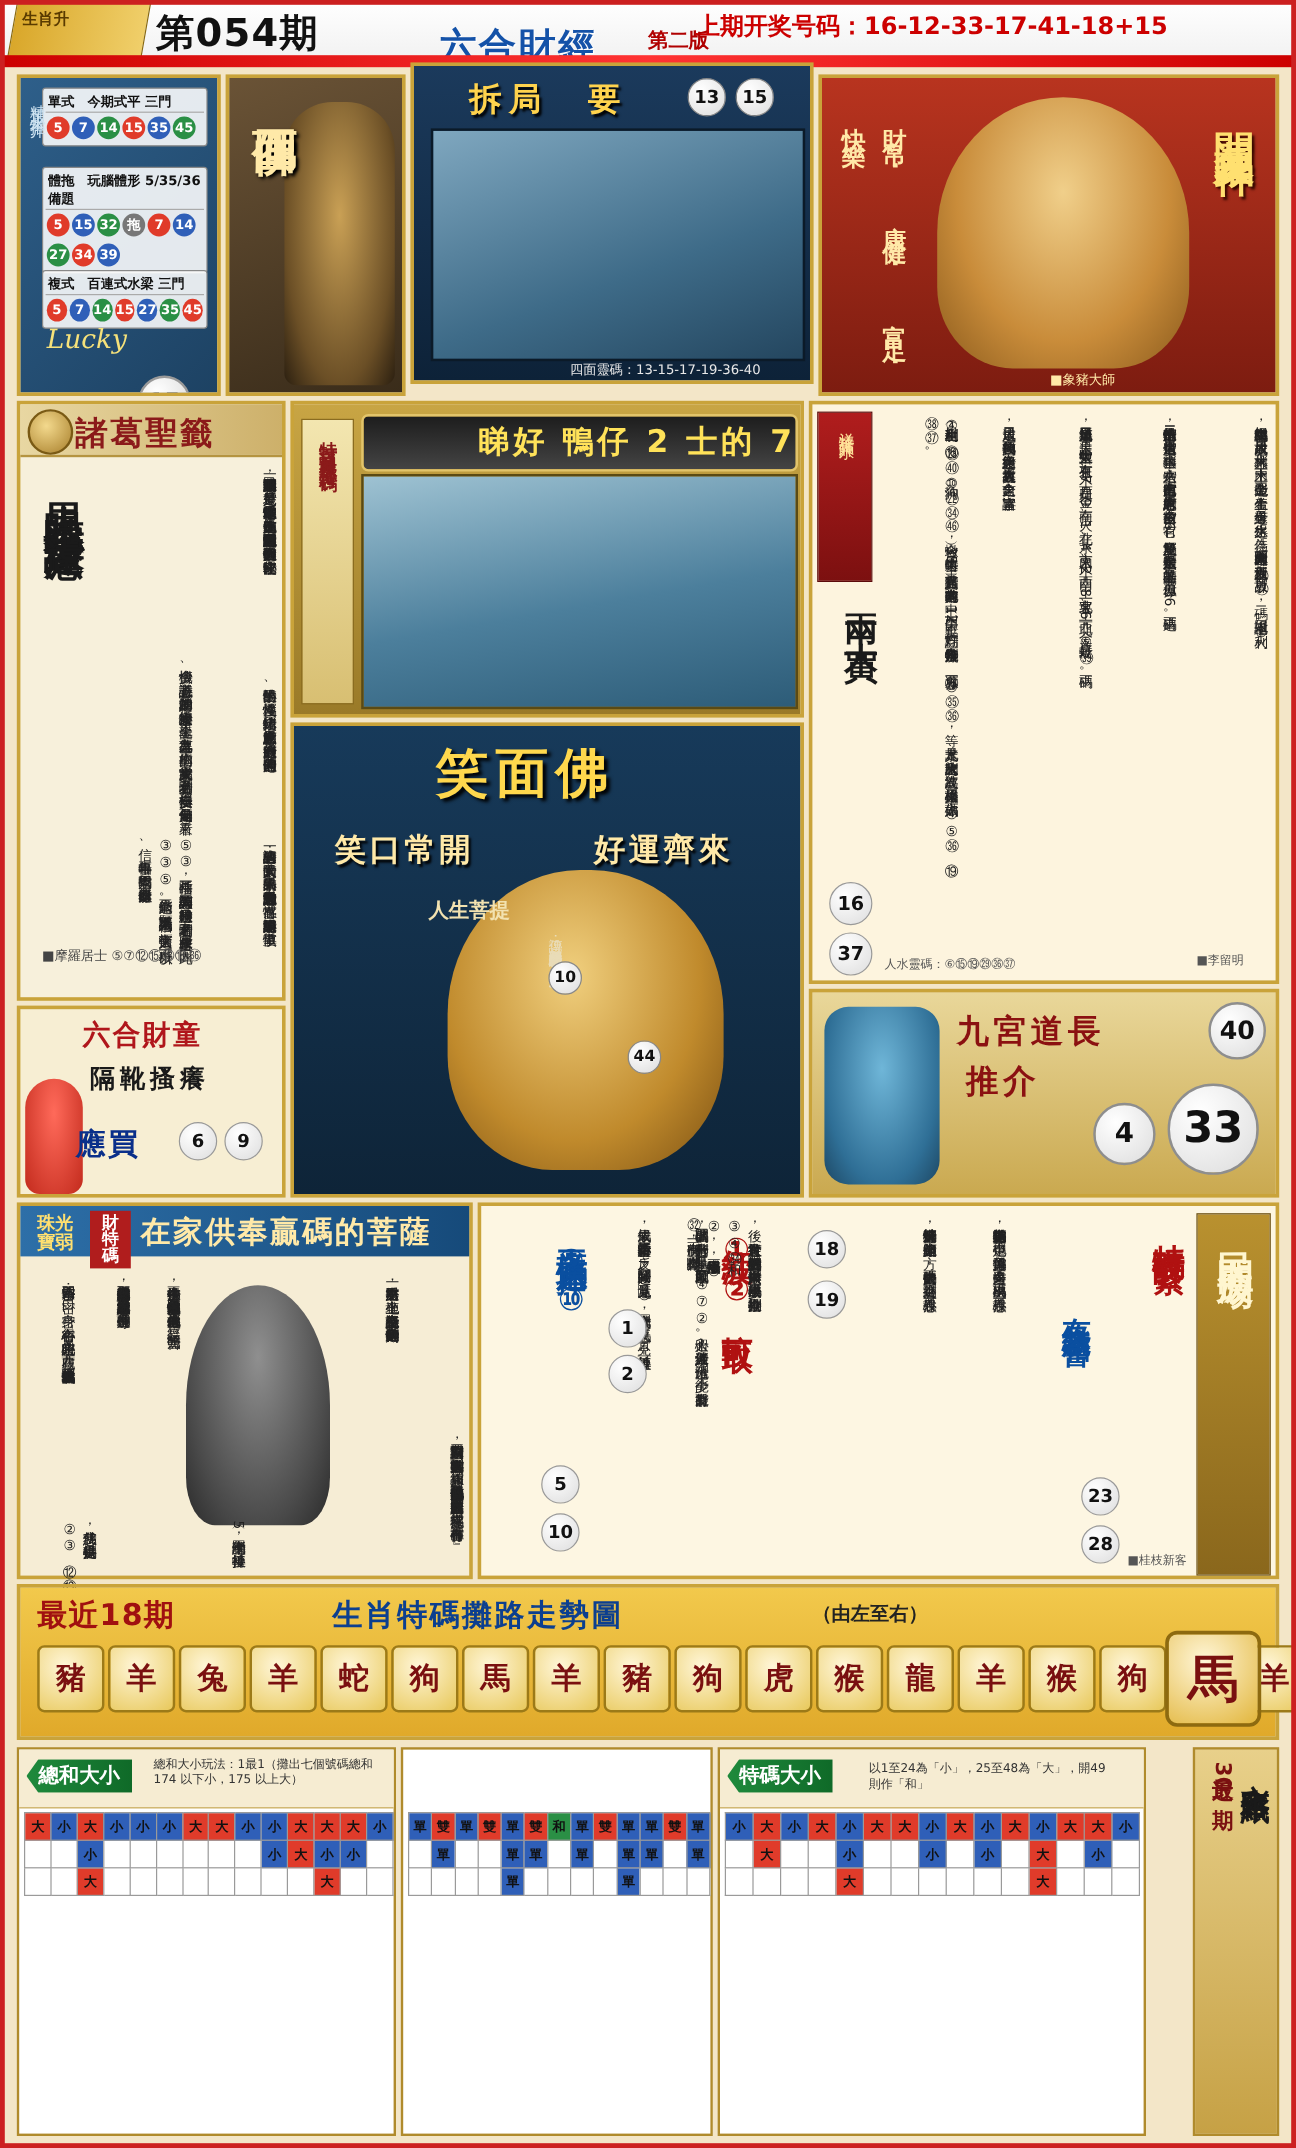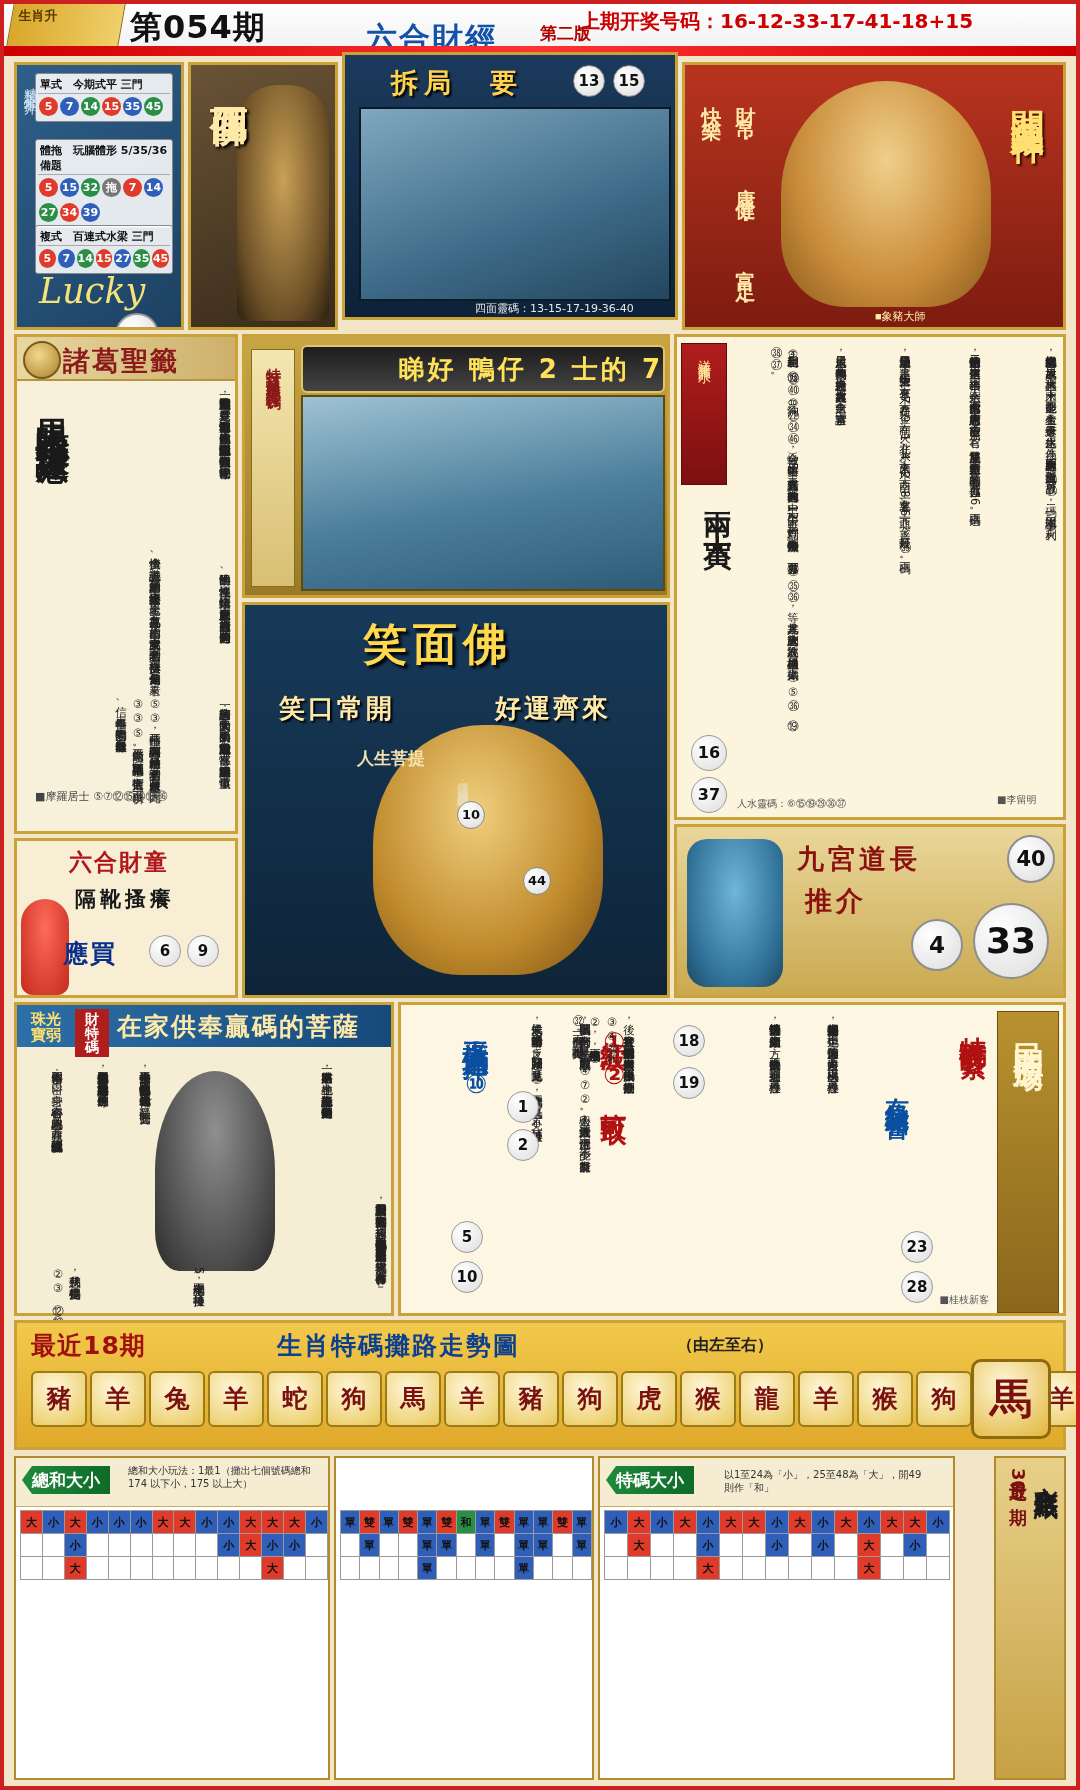--- a/index.html
+++ b/index.html
@@ -15,40 +15,40 @@
   .topleftlogo span{display:block;font-size:13px;color:#5a3b00;padding:4px 6px;font-weight:bold;transform:skewX(10deg);}
   .redbar{position:absolute;left:0;top:46px;width:1080px;height:10px;background:linear-gradient(90deg,#c00,#f33,#c00);}
 
   .frame{position:absolute;border:3px solid #c9a33a;box-sizing:border-box;}
   
   .box-bet{left:14px;top:62px;width:170px;height:268px;background:linear-gradient(135deg,#2e5f8a,#1d4263);overflow:hidden;}
   .bet-card{position:absolute;left:18px;top:6px;width:132px;background:rgba(255,255,255,.88);border:1px solid #888;border-radius:3px;padding:2px;}
   .bet-title{font-size:11px;color:#111;font-weight:bold;border-bottom:1px solid #aaa;padding:1px 2px;}
   .ballrow{display:flex;gap:2px;padding:3px 1px;}
   .mini{width:19px;height:19px;border-radius:50%;color:#fff;font-size:11px;line-height:19px;text-align:center;font-weight:bold;}
-  .lucky{position:absolute;left:22px;top:206px;color:#f6e27a;font-size:35px;font-style:italic;font-family:"DejaVu Serif",serif;}
+  .lucky{position:absolute;left:22px;top:206px;color:#f6e27a;font-size:22px;font-style:italic;font-family:"DejaVu Serif",serif;}
   .luckyball{position:absolute;left:98px;top:248px;width:40px;height:40px;border-radius:50%;background:radial-gradient(circle at 35% 30%,#fff,#d8d8d8);border:2px solid #999;color:#111;font-size:19px;font-weight:bold;line-height:40px;text-align:center;}
   .vtext{position:absolute;writing-mode:vertical-rl;text-orientation:upright;}
 
   .box-buddha{left:188px;top:62px;width:150px;height:268px;background:linear-gradient(160deg,#6a5336,#3a2c1a);overflow:hidden;}
   .bud-title{position:absolute;left:12px;top:14px;writing-mode:vertical-rl;font-size:38px;font-weight:bold;color:#ffe9a8;text-shadow:2px 2px 3px #000;font-family:"DejaVu Serif",serif;}
   .bud-body{position:absolute;right:6px;top:20px;width:92px;height:236px;background:radial-gradient(ellipse at 50% 40%,#c9a055,#6b4f26 70%,#2b1f10);border-radius:40px 40px 10px 10px;}
   .bud-sub{position:absolute;left:64px;top:236px;font-size:10px;color:#e7d3a1;margin-top:36px;}
 
   .box-poster{left:342px;top:52px;width:336px;height:268px;background:linear-gradient(180deg,#1b3a5c,#0d2238);overflow:hidden;}
   .poster-h{position:absolute;left:46px;top:10px;font-size:27px;font-weight:bold;color:#ffd34d;text-shadow:2px 2px 2px #000;letter-spacing:6px;}
   .pball{width:30px;height:30px;border-radius:50%;background:radial-gradient(circle at 35% 30%,#fff,#ddd);border:1px solid #888;color:#111;font-size:15px;font-weight:bold;line-height:30px;text-align:center;position:absolute;top:10px;}
   .poster-screen{position:absolute;left:14px;top:52px;width:308px;height:190px;background:linear-gradient(160deg,#7fa7bf,#3e6b88 60%,#24465f);border:2px solid #0b1a28;}
   .poster-foot{position:absolute;left:130px;top:246px;font-size:11px;color:#e8e8e8;}
 
   .box-ganesh{left:682px;top:62px;width:384px;height:268px;background:linear-gradient(180deg,#b8341f,#7d1c10);overflow:hidden;}
   .gan-left{position:absolute;left:10px;top:26px;writing-mode:vertical-rl;font-size:20px;color:#ffe9a8;font-weight:bold;line-height:34px;letter-spacing:12px;}
   .gan-right{position:absolute;right:12px;top:18px;writing-mode:vertical-rl;font-size:34px;color:#ffe070;font-weight:bold;text-shadow:2px 2px 2px #3a0a00;letter-spacing:6px;}
   .gan-fig{position:absolute;left:96px;top:16px;width:210px;height:226px;background:radial-gradient(ellipse at 50% 35%,#f0cf8a,#c98c3a 60%,#8a5a1c);border-radius:50% 50% 30% 30%;}
-  .gan-foot{position:absolute;left:190px;top:244px;font-size:11px;color:#ffe9a8;font-family:Liberation Mono, monospace;}
+  .gan-foot{position:absolute;left:190px;top:244px;font-size:11px;color:#ffe9a8;}
 
   
   .box-zhuge{left:14px;top:334px;width:224px;height:500px;background:#f7f0db;}
   .zg-head{position:absolute;left:0;top:0;width:100%;height:42px;background:linear-gradient(90deg,#e8d7a2,#cdb06a);border-bottom:2px solid #b59440;}
   .zg-head span{position:absolute;left:46px;top:6px;font-size:27px;font-weight:bold;color:#8b1a1a;letter-spacing:2px;}
   .zg-seal{position:absolute;left:6px;top:4px;width:34px;height:34px;border-radius:50%;background:radial-gradient(circle at 40% 35%,#f3d98d,#a9802c);border:2px solid #7a5a14;}
   .zg-big{position:absolute;left:8px;top:54px;width:52px;writing-mode:vertical-rl;font-size:34px;font-weight:bold;color:#1a1a1a;line-height:48px;letter-spacing:4px;font-family:"DejaVu Serif",serif;}
   .zg-col{position:absolute;writing-mode:vertical-rl;font-size:11.5px;line-height:17px;color:#222;text-align:justify;}
   .zg-note{position:absolute;left:18px;top:452px;font-size:11px;color:#444;}
 

